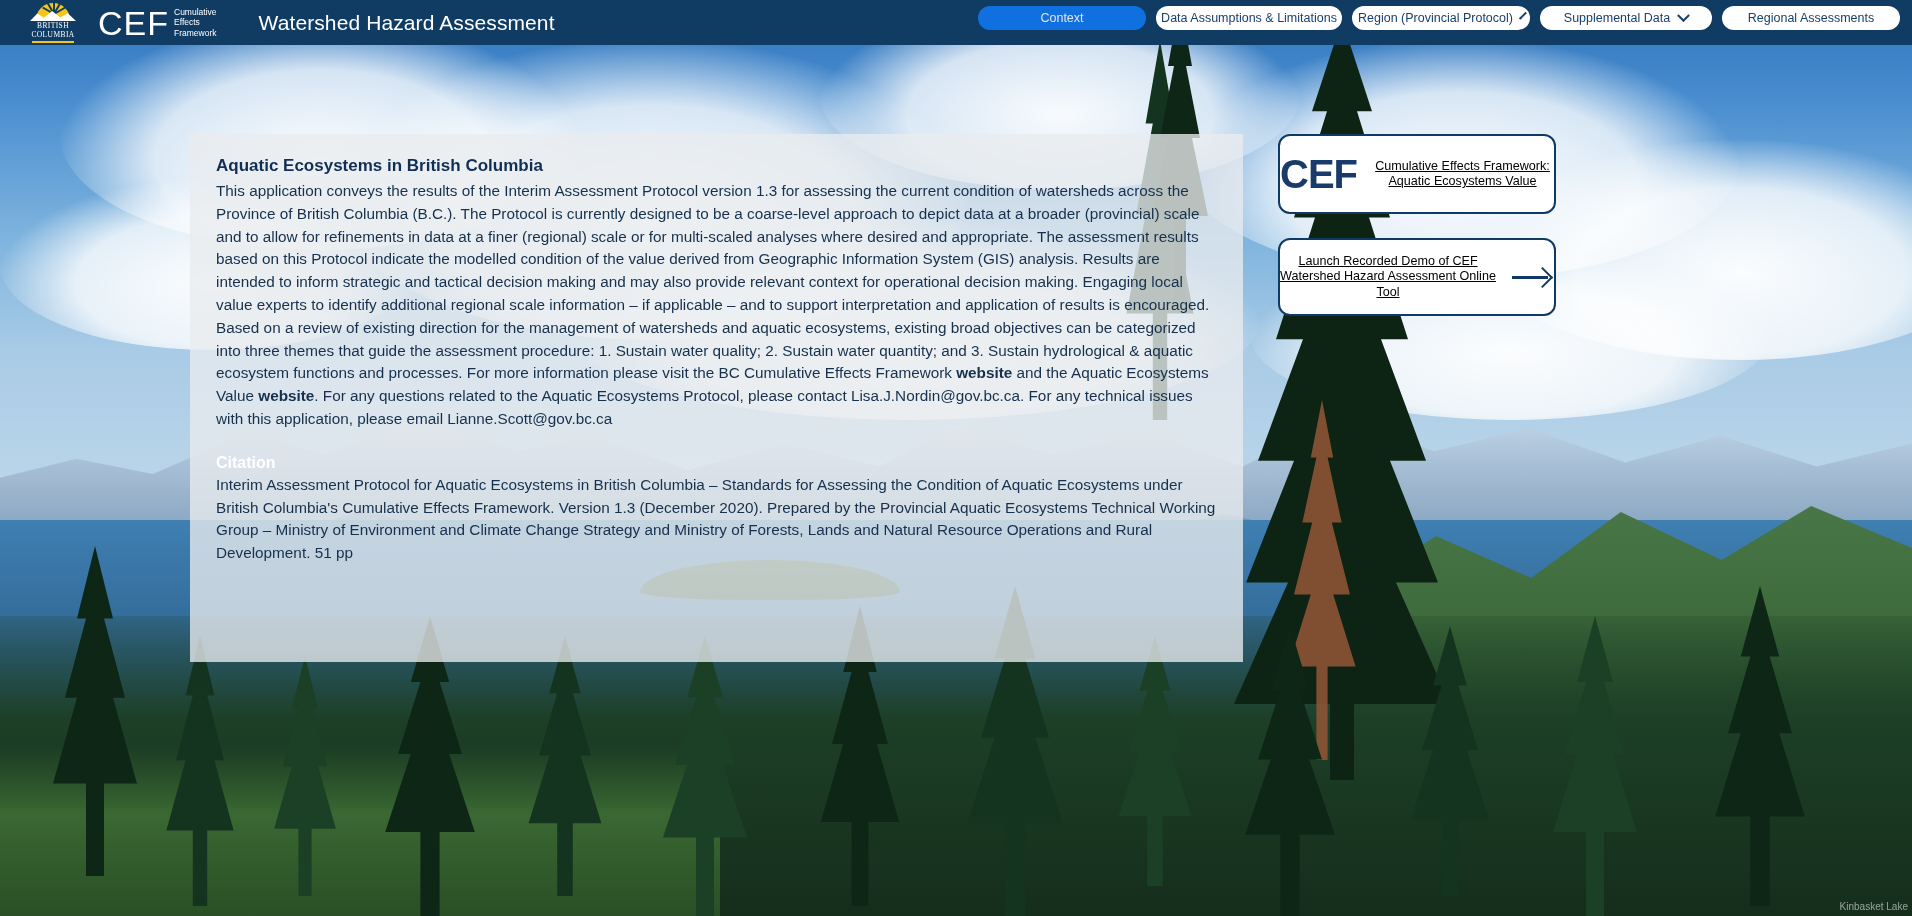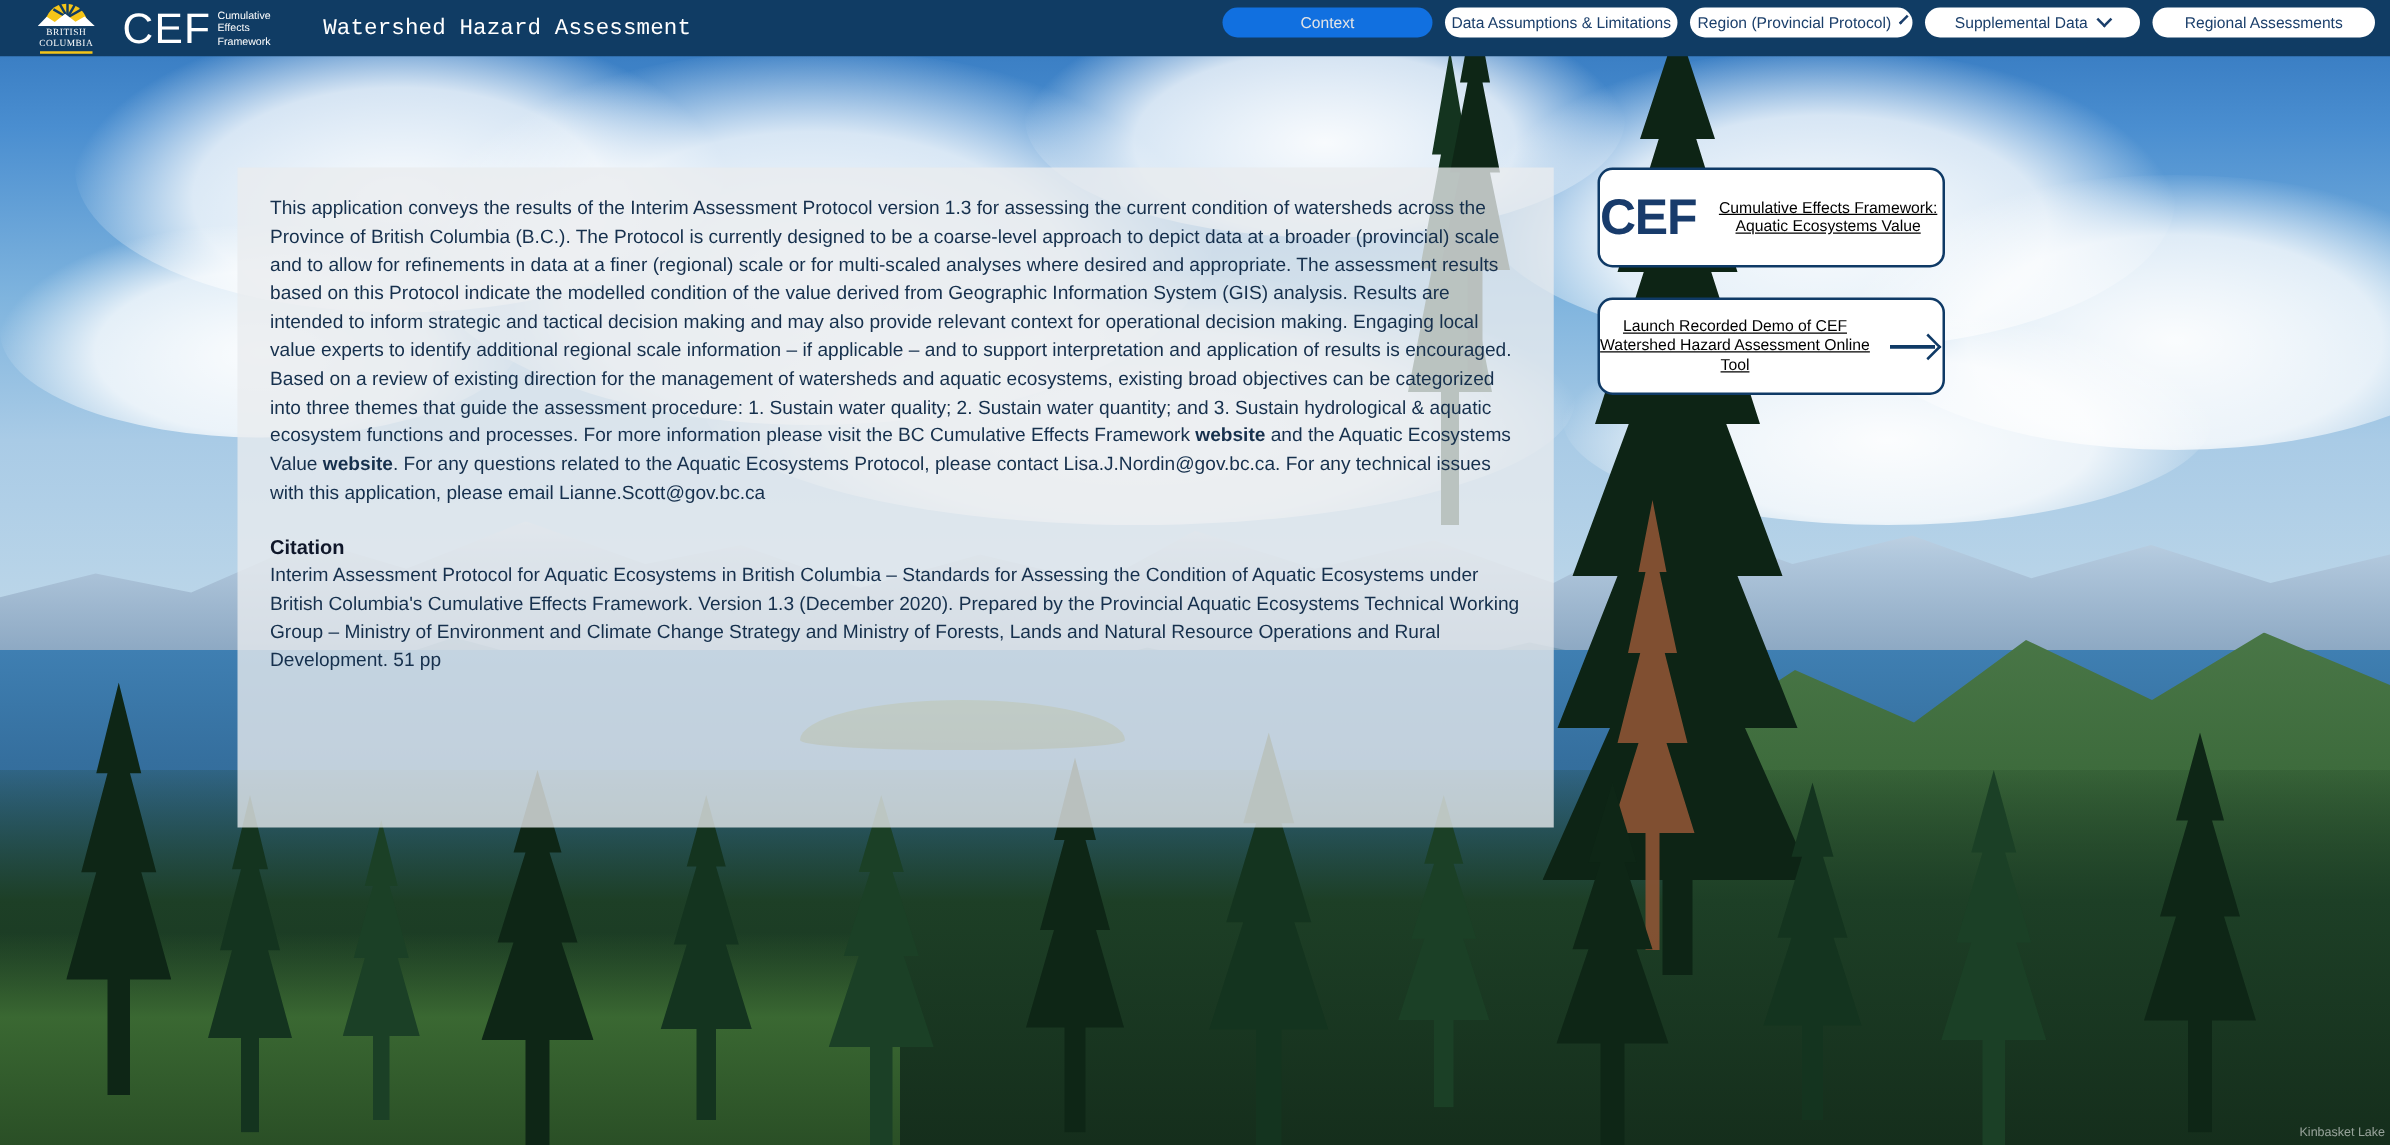--- a/index.html
+++ b/index.html
@@ -145,22 +145,22 @@
   .cef-letters {
     color: #fff; font-size: 34px; letter-spacing: 1px; line-height: 34px;
     font-family: "Liberation Sans", sans-serif; font-weight: 400;
   }
   .cef-words {
     color: #fff; font-size: 8.5px; line-height: 10.5px; margin-left: 5px;
     font-family: "Liberation Sans", sans-serif;
   }
 
   .app-title {
-    color: #ffffff; font-size: 18px; margin-left: 42px; white-space: nowrap;
-    font-family: Liberation Mono, monospace; font-weight: 400;
+    color: #ffffff; font-size: 21px; margin-left: 42px; white-space: nowrap;
+    font-family: Liberation Sans, sans-serif; font-weight: 400;
     letter-spacing: .1px;
   }
 
   .navgroup {
     position: absolute; right: 12px; top: 6px;
     display: flex; align-items: center; gap: 10px;
   }
   .navbtn {
     height: 24px; border-radius: 12px; background: #ffffff; color: #1b3f6b;
     font-size: 12.5px; display: flex; align-items: center; justify-content: center;
@@ -189,21 +189,21 @@
   }
   .panel h2 {
     color: #102f54; font-size: 17px; font-weight: bold; margin-bottom: 4px;
     font-family: "Liberation Sans", sans-serif;
   }
   .panel p {
     color: #16304d; font-size: 15.3px; line-height: 22.8px;
     font-family: "Liberation Sans", sans-serif;
   }
   .panel .cite-head {
-    color: #0f172a; font-size: 16px; font-weight: bold;
+    color: #ffffff; font-size: 16px; font-weight: bold;
     margin-top: 23px; margin-bottom: 2px;
     font-family: "Liberation Sans", sans-serif;
   }
   .panel b { font-weight: bold; }
 
   
   .card {
     position: absolute; z-index: 12;
     background: #ffffff; border: 2px solid #0f3a66; border-radius: 12px;
     display: flex; align-items: center; justify-content: center;
@@ -323,20 +323,21 @@
         <span class="cap">Supplemental Data</span>
         <span class="chev"></span>
       </button>
       <button class="navbtn w-regional">
         <span class="cap">Regional Assessments</span>
       </button>
     </div>
   </div>
 
   <div class="panel">
+    <h2>Aquatic Ecosystems in British Columbia</h2>
     <p><span>This application conveys the results of the Interim Assessment Protocol version 1.3 for assessing the current condition of watersheds across the Province of British Columbia (B.C.). The Protocol is currently designed to be a coarse-level approach to depict data at a broader (provincial) scale and to allow for refinements in data at a finer (regional) scale or for multi-scaled analyses where desired and appropriate. The assessment results based on this Protocol indicate the modelled condition of the value derived from Geographic Information System (GIS) analysis. Results are intended to inform strategic and tactical decision making and may also provide relevant context for operational decision making. Engaging local value experts to identify additional regional scale information – if applicable – and to support interpretation and application of results is encouraged.  Based on a review of existing direction for the management of watersheds and aquatic ecosystems, existing broad objectives can be categorized into three themes that guide the assessment procedure: 1. Sustain water quality; 2. Sustain water quantity; and 3. Sustain hydrological &amp; aquatic ecosystem functions and processes.  For more information please visit the BC Cumulative Effects Framework </span><b>website</b><span> and the Aquatic Ecosystems Value </span><b>website</b><span>. For any questions related to the Aquatic Ecosystems Protocol, please contact Lisa.J.Nordin@gov.bc.ca. For any technical issues with this application, please email Lianne.Scott@gov.bc.ca</span></p>
     <div class="cite-head">Citation</div>
     <p>Interim Assessment Protocol for Aquatic Ecosystems in British Columbia – Standards for Assessing the Condition of Aquatic Ecosystems under British Columbia's Cumulative Effects Framework. Version 1.3 (December 2020). Prepared by the Provincial Aquatic Ecosystems Technical Working Group – Ministry of Environment and Climate Change Strategy and Ministry of Forests, Lands and Natural Resource Operations and Rural Development. 51 pp</p>
   </div>
 
   <div class="card" id="card-cef">
     <div class="card-cef-letters">CEF</div>
     <div class="card-link">Cumulative Effects Framework: Aquatic Ecosystems Value</div>
   </div>
 

